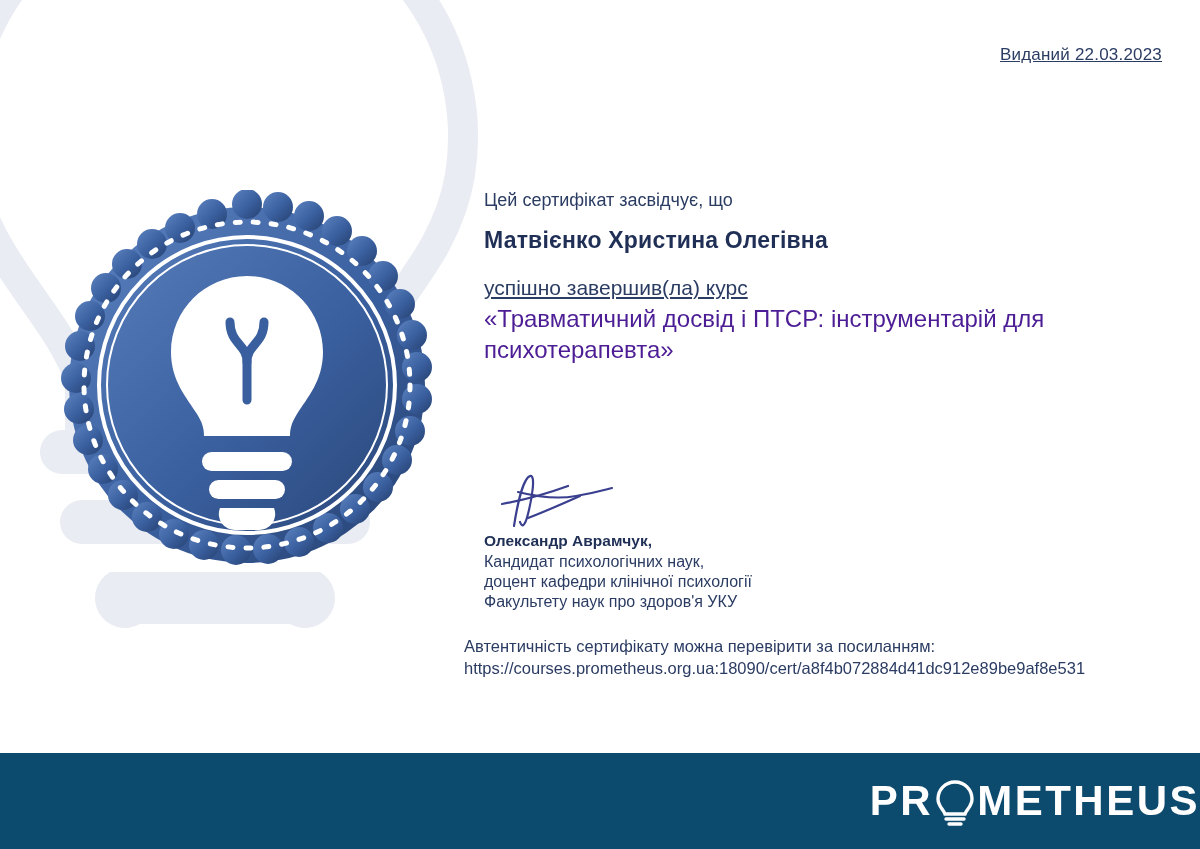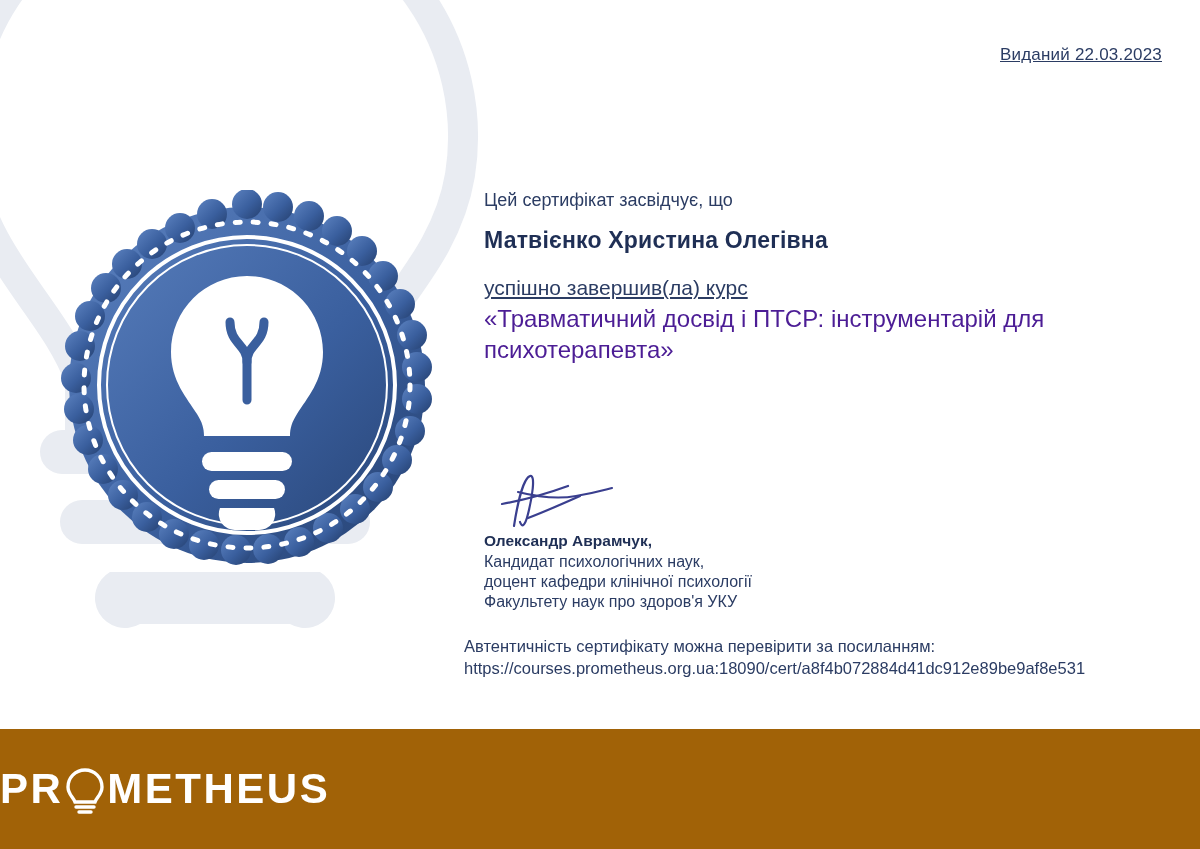--- a/index.html
+++ b/index.html
@@ -152,25 +152,25 @@
     margin: 0;
     word-break: break-all;
   }
 
   
   .footer {
     position: absolute;
     left: 0;
     bottom: 0;
     width: 1200px;
-    height: 120px;
-    background: #a16207;
+    height: 96px;
+    background: #0c4a6e;
     display: flex;
     align-items: center;
-    justify-content: flex-start;
+    justify-content: flex-end;
   }
   .brand {
     display: flex;
     align-items: center;
     color: #ffffff;
     font-size: 42px;
     font-weight: bold;
     letter-spacing: 2.5px;
   }
   .brand .pre { }

